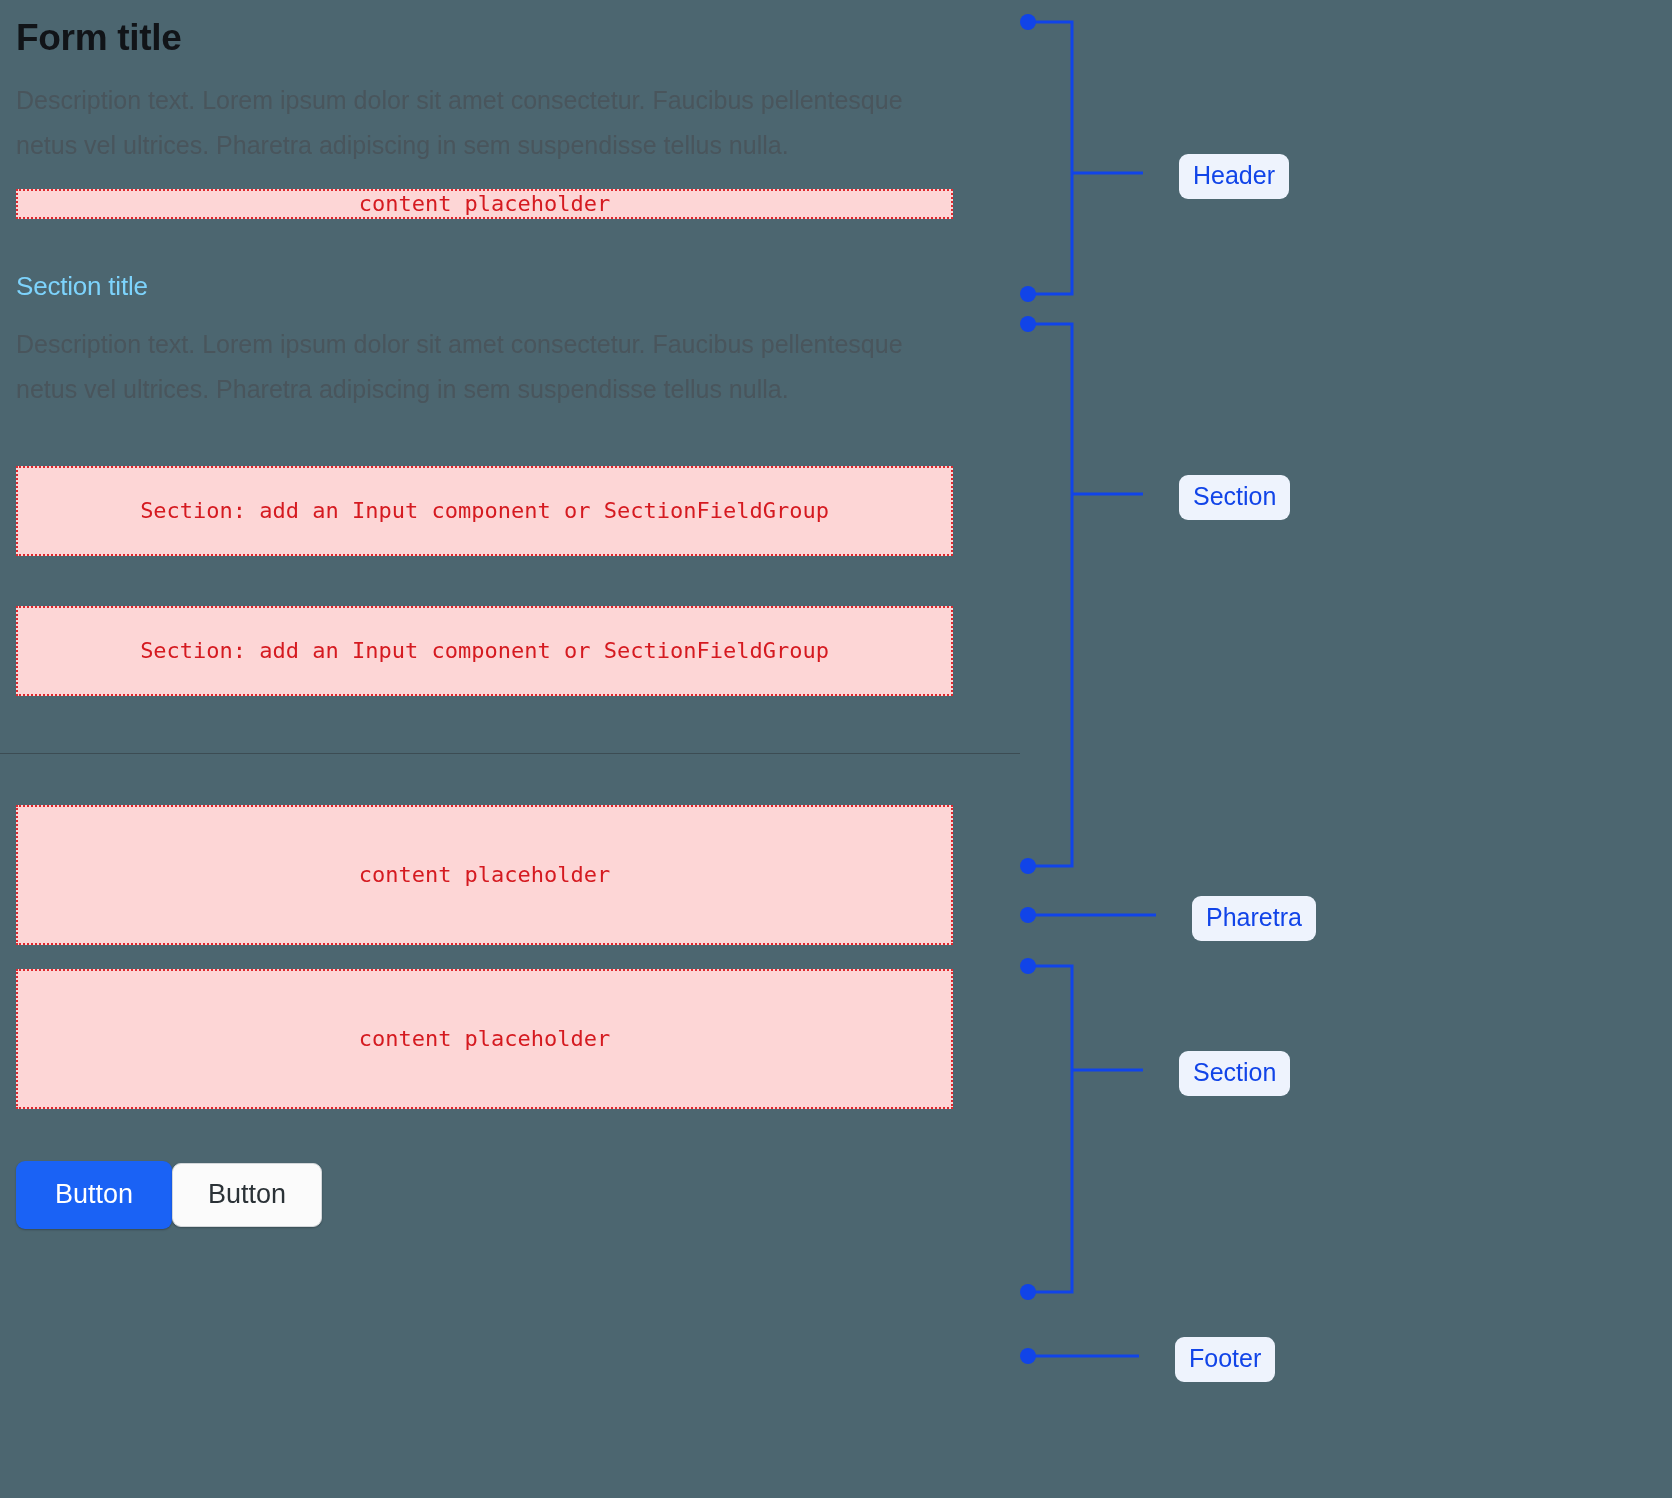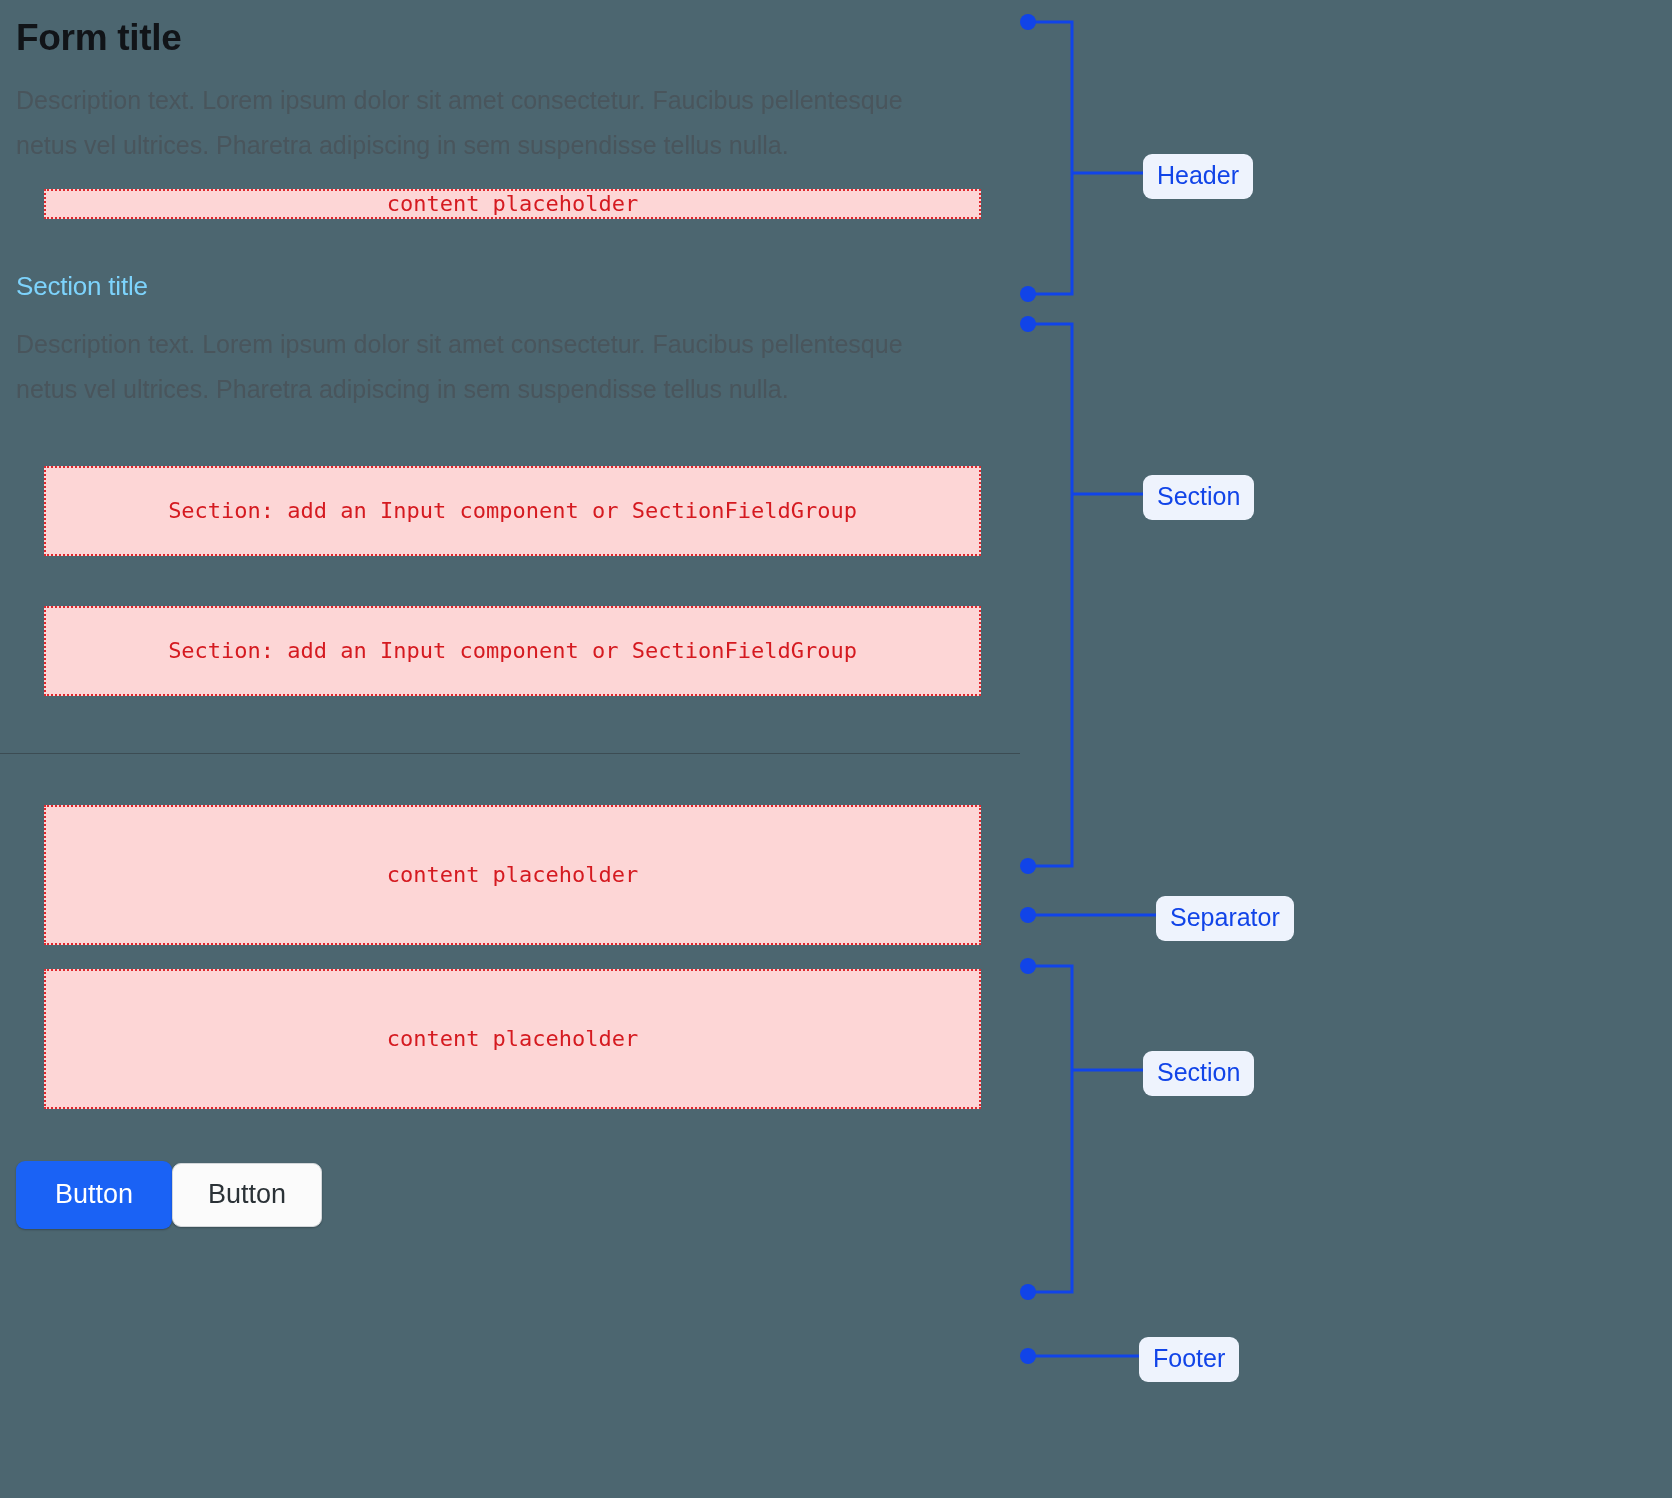--- a/index.html
+++ b/index.html
@@ -55,21 +55,20 @@
   .ph {
     background: #fdd6d6;
     border: 2px dotted #e0282e;
     color: #d51a20;
     font-family: "DejaVu Sans Mono", monospace;
     font-size: 22px;
     display: flex;
     align-items: center;
     justify-content: center;
     width: 937px;
-    margin-left: 28px;
   }
   .ph-thin    { height: 30px; }
   .ph-section { height: 90px; }
   .ph-content { height: 140px; }
 
   .separator {
     width: 1020px;
     height: 1px;
     background: #3c4c53;
     border: 0;
@@ -130,20 +129,21 @@
   .badge {
     position: absolute;
     background: #eef3fd;
     color: #1144e8;
     font-size: 25px;
     line-height: 1;
     padding: 9px 14px 11px 14px;
     border-radius: 9px;
     white-space: nowrap;
     font-family: "Liberation Sans", sans-serif;
+    margin-left: 36px;
   }
 </style>
 </head>
 <body>
 
 <div class="form-root">
 
   <div>
     <h1 class="form-title">Form title</h1>
 
@@ -205,19 +205,19 @@
       <circle cx="1028" cy="966" r="8"></circle>
       <circle cx="1028" cy="1292" r="8"></circle>
       <circle cx="1028" cy="1356" r="8"></circle>
     </g>
   </svg>
 
   <div class="badge" style="left:1143px; top:154px;">Header</div>
 
   <div class="badge" style="left:1143px; top:475px;">Section</div>
 
-  <div class="badge" style="left:1156px; top:896px;">Separator</div>
+  <div class="badge" style="left:1156px; top:896px;">Pharetra</div>
 
   <div class="badge" style="left:1143px; top:1051px;">Section</div>
 
   <div class="badge" style="left:1139px; top:1337px;">Footer</div>
 
 </div>
 
 </body></html>

